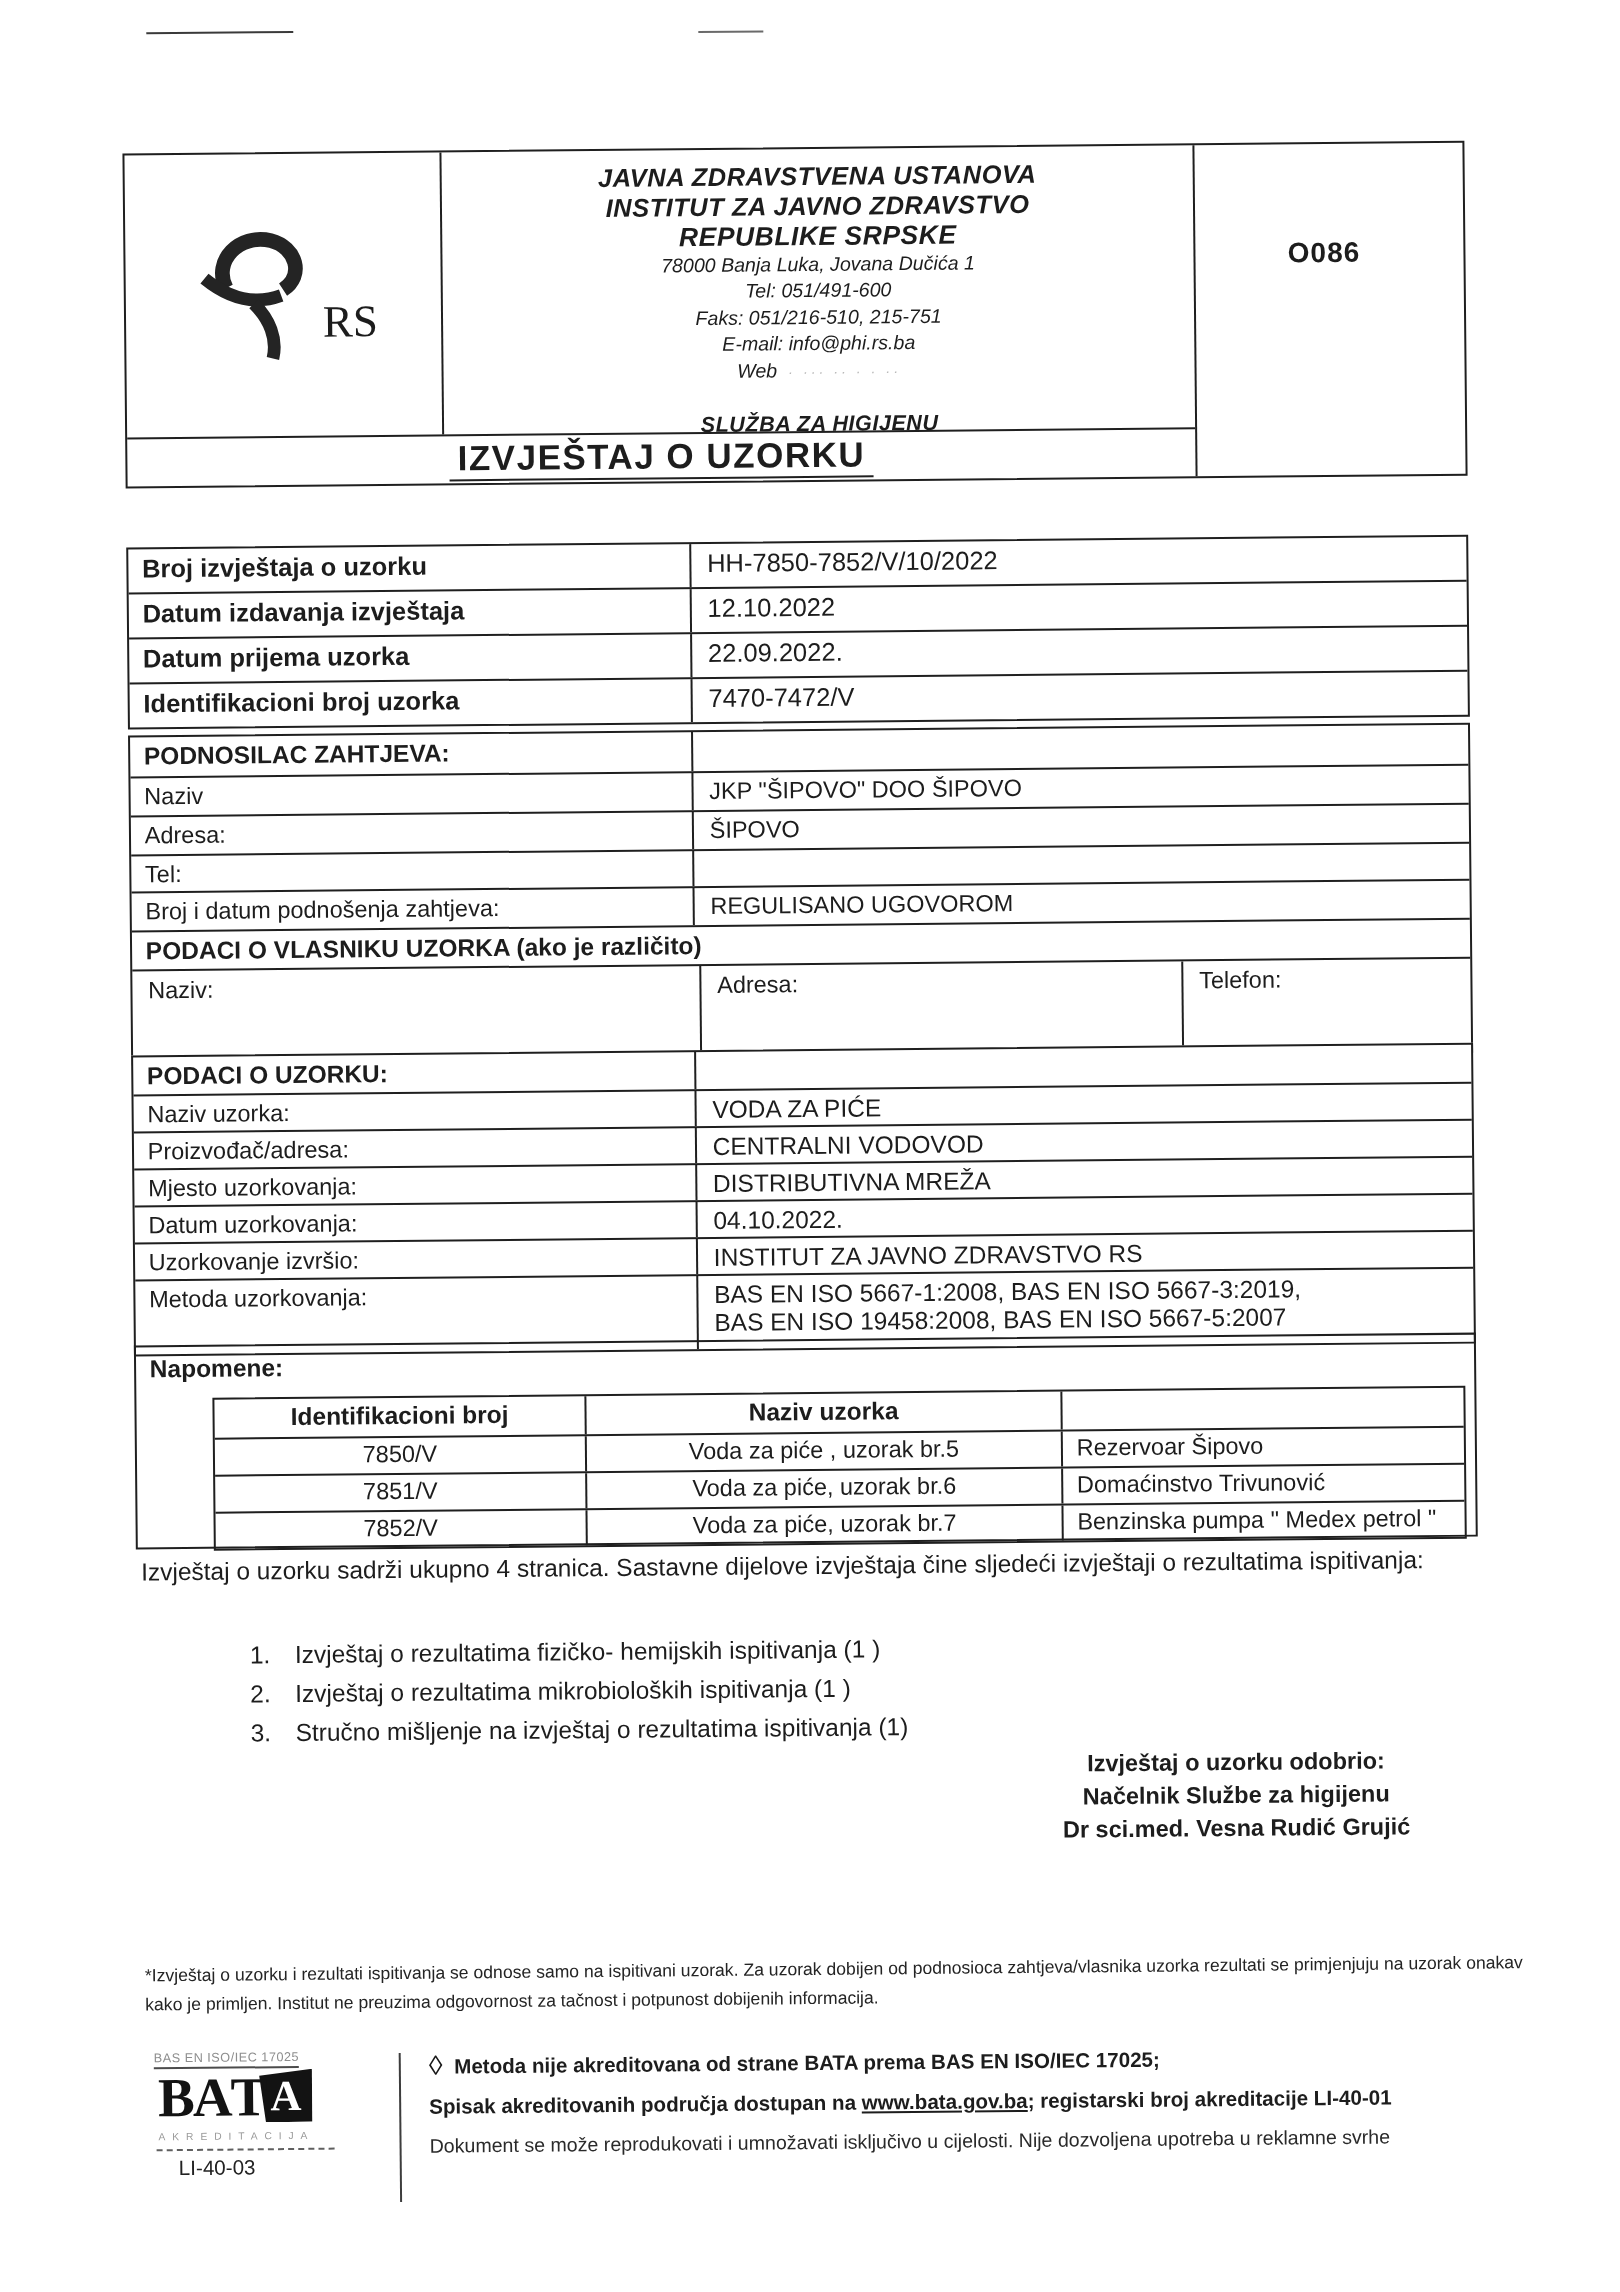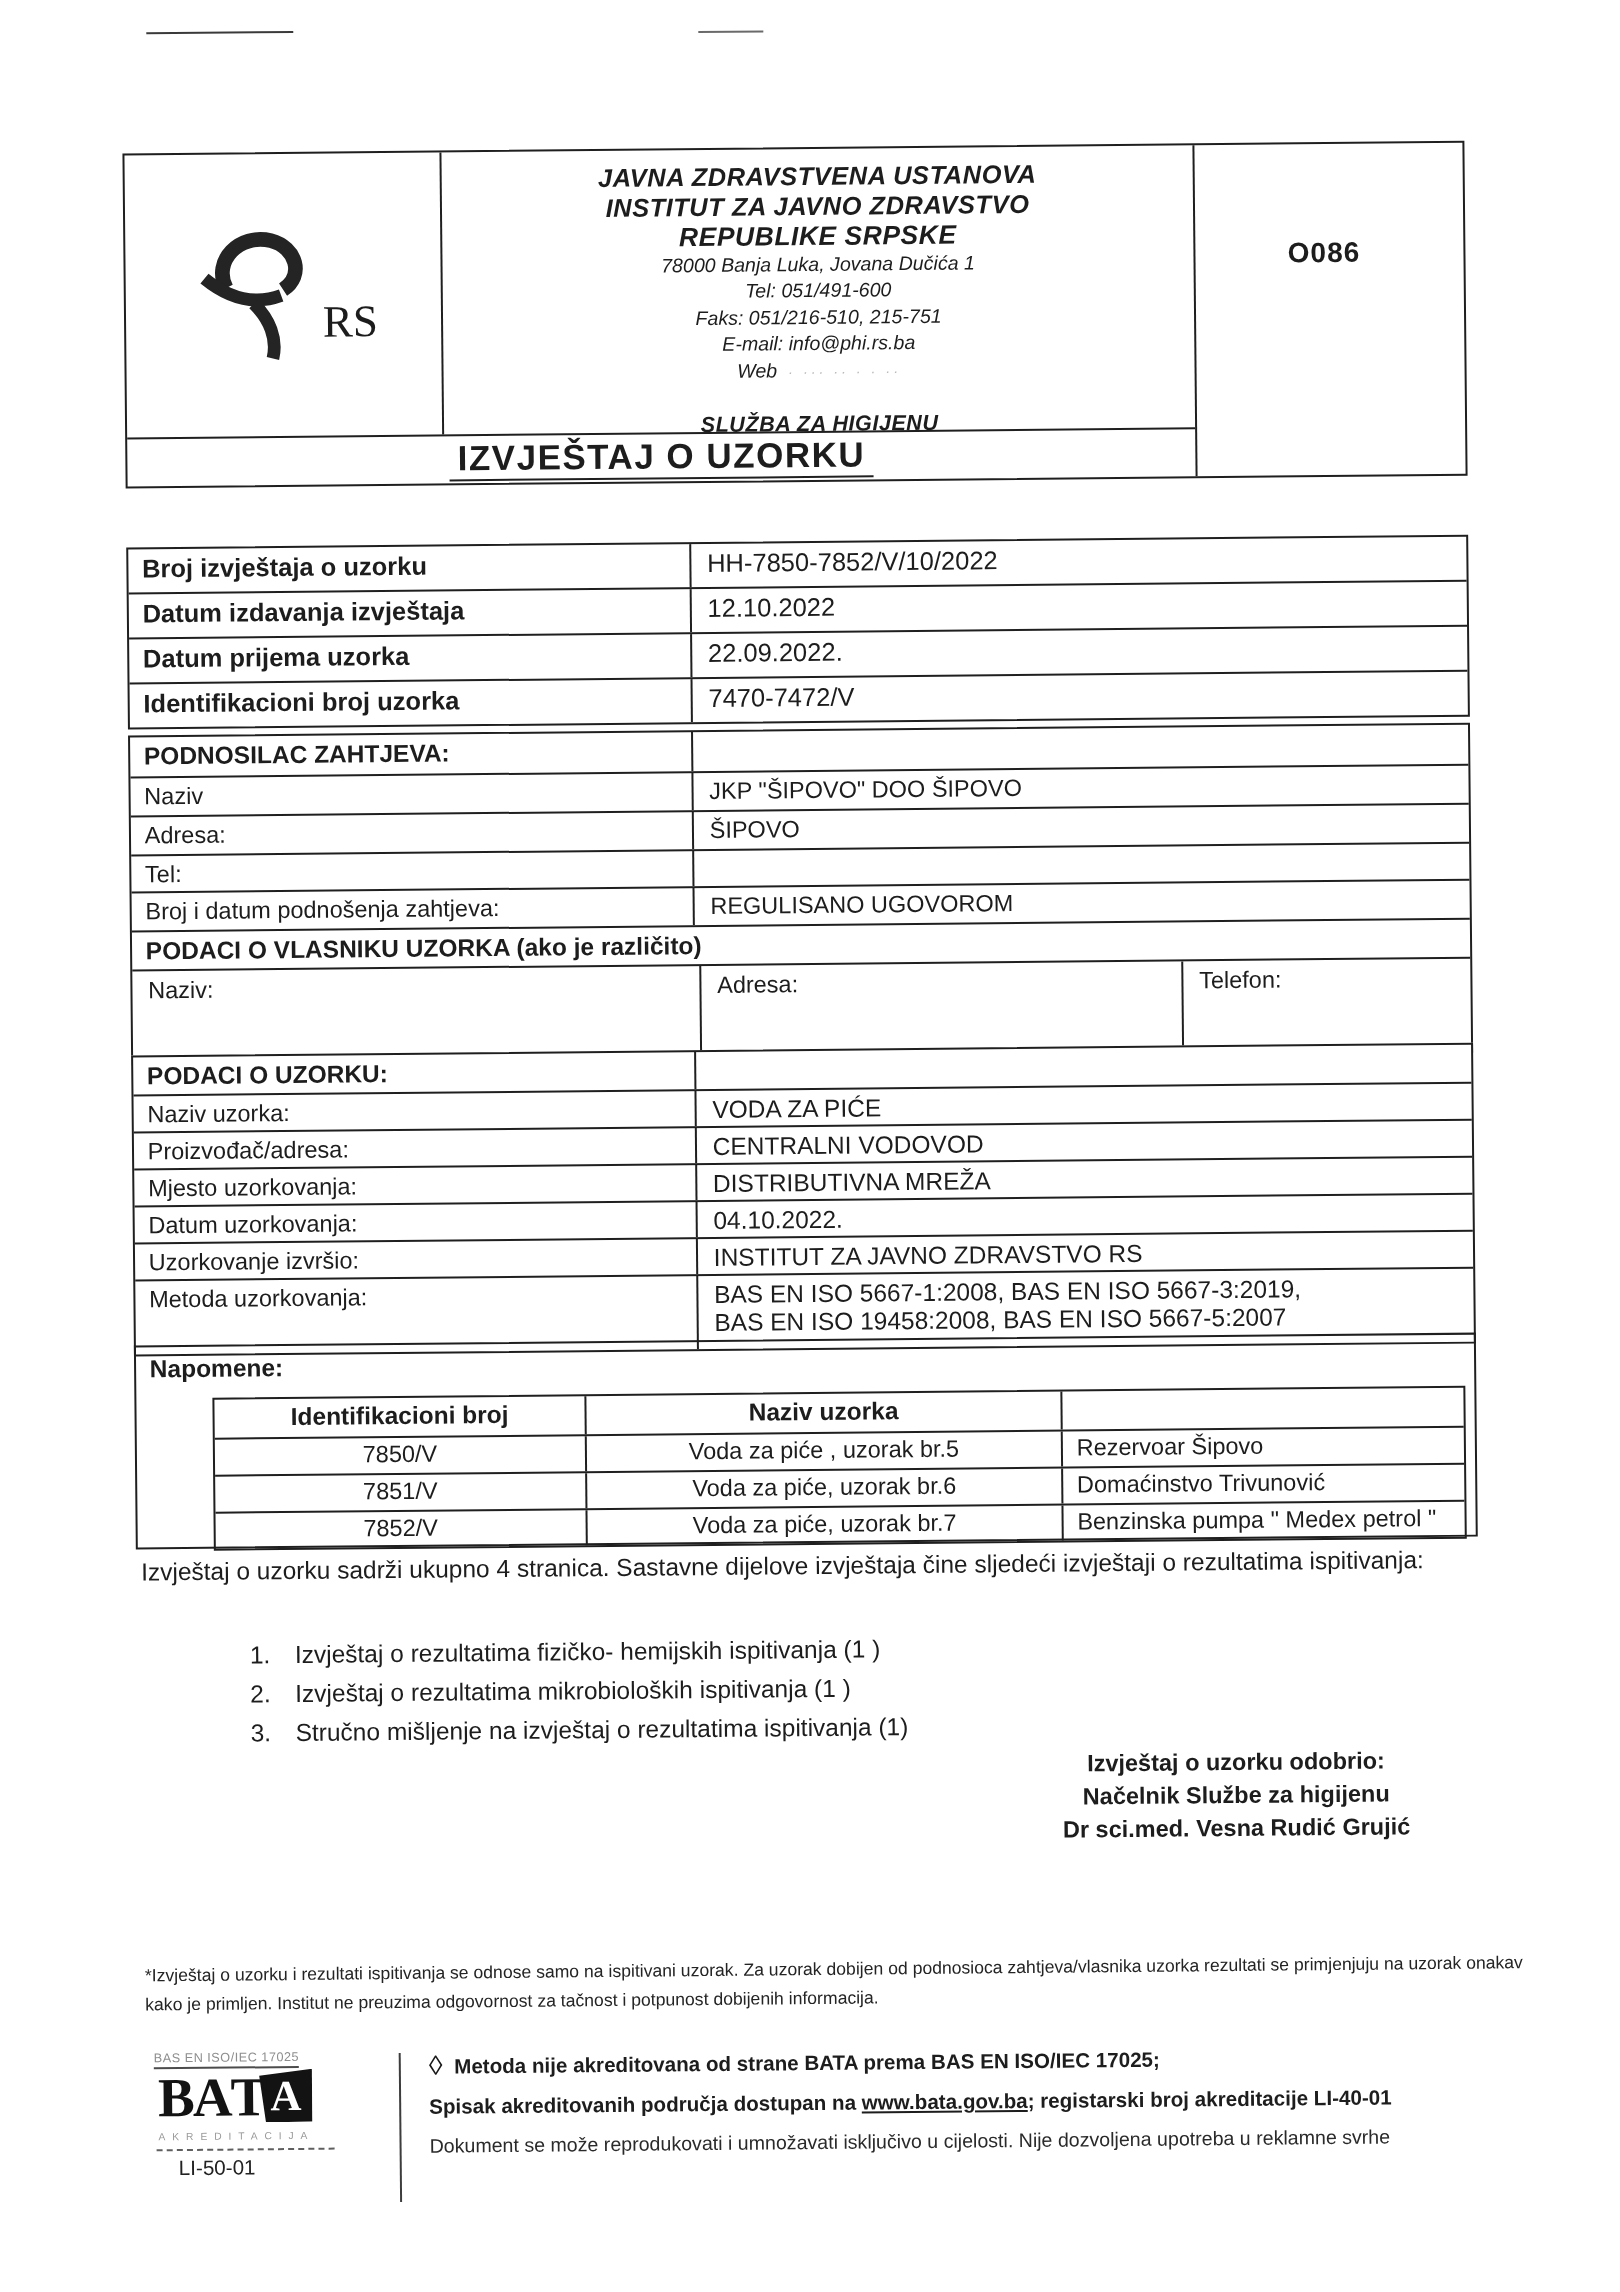--- a/index.html
+++ b/index.html
@@ -262,21 +262,21 @@
   <div class="abs iso-small">BAS EN ISO/IEC 17025</div>
   <div class="abs bata-logo">
     <span class="bata-ba">BA</span>
         <span class="bata-t">T</span>
         <span class="bata-box">
           <span>A</span>
         </span>
   </div>
   <div class="abs bata-micro">AKREDITACIJA</div>
   <div class="abs bata-dash"></div>
-  <div class="abs bata-code">LI-50-01</div>
+  <div class="abs bata-code">LI-40-03</div>
   <div class="abs bata-divider"></div>
 
   <div class="abs acc-line acc1">
     <span class="diamond">◊</span>
     <span class="acc-txt">Metoda nije akreditovana od strane BATA prema BAS EN ISO/IEC 17025;</span>
   </div>
   <div class="abs acc-line acc2">
     <span class="acc-txt"><span>Spisak akreditovanih područja dostupan na </span><span class="ulink">www.bata.gov.ba</span><span>; registarski broj akreditacije LI-40-01</span></span>
   </div>
   <div class="abs acc-line acc3">

